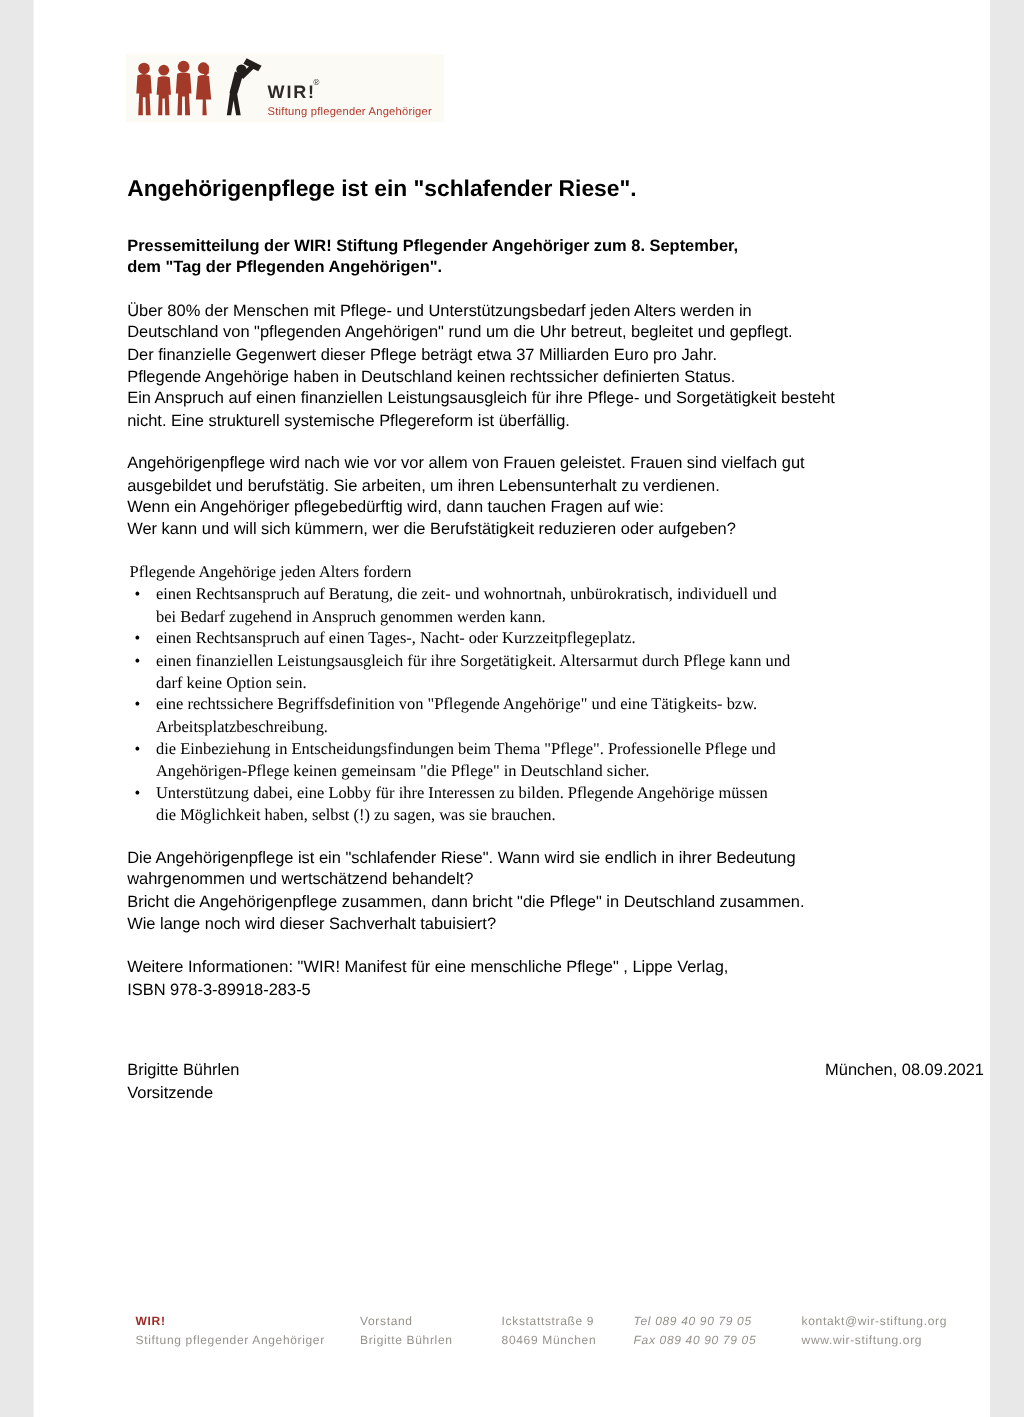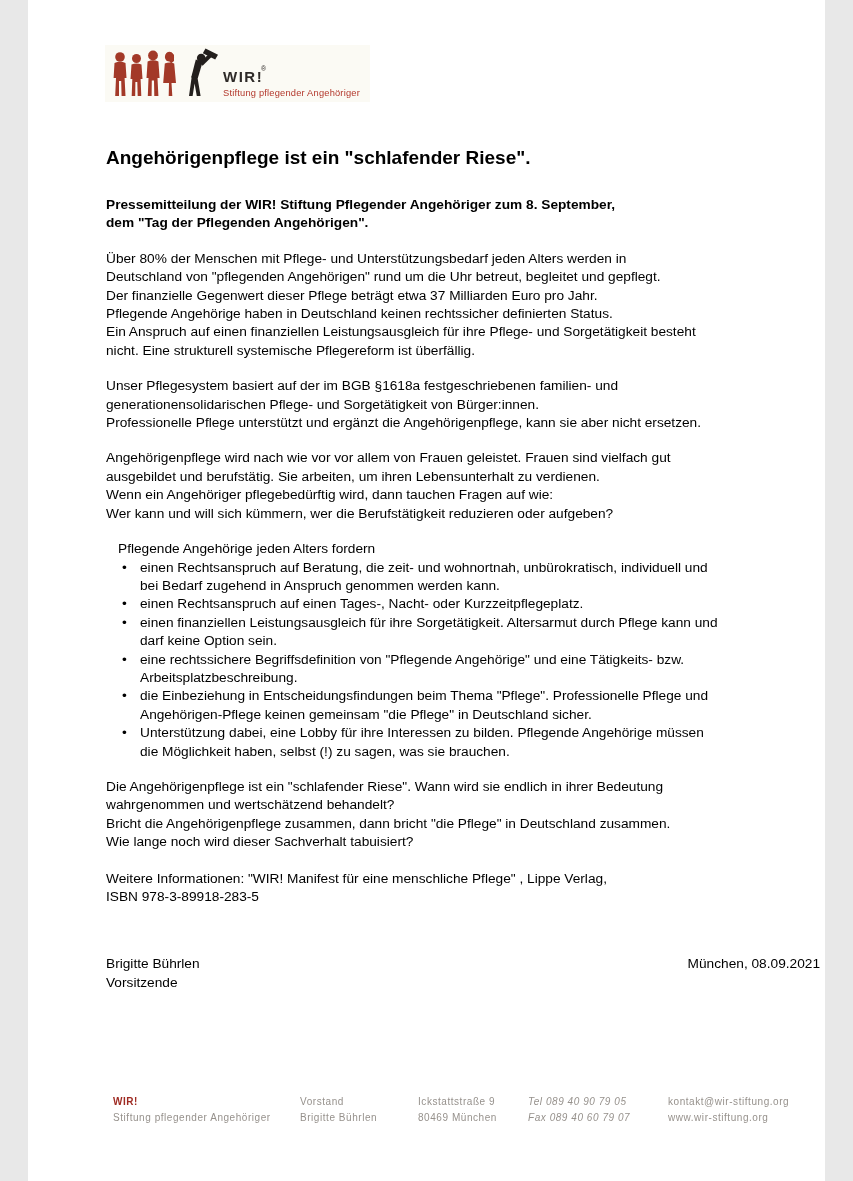--- a/index.html
+++ b/index.html
@@ -41,21 +41,21 @@
     line-height: 18.4px;
     margin: 26px 0 4px 0;
     white-space: pre-line;
   }
   .para {
     font-size: 13.7px;
     line-height: 18.4px;
     margin: 17px 0 0 0;
     white-space: pre-line;
   }
-  .list-block { margin: 17px 0 0 12px; }
+  .list-block { margin: 17px 0 0 2px; font-family: Liberation Serif, serif; }
   .list-intro {
     font-size: 13.7px;
     line-height: 18.4px;
     margin: 0;
     white-space: pre-line;
   }
   ul.demands {
     list-style: none;
     margin: 0;
     padding: 0;
@@ -155,23 +155,20 @@
     <p class="subheadline">Pressemitteilung der WIR! Stiftung Pflegender Angehöriger zum 8. September,
 dem "Tag der Pflegenden Angehörigen".</p>
 
     <p class="para">Über 80% der Menschen mit Pflege- und Unterstützungsbedarf jeden Alters werden in
 Deutschland von "pflegenden Angehörigen" rund um die Uhr betreut, begleitet und gepflegt.
 Der finanzielle Gegenwert dieser Pflege beträgt etwa 37 Milliarden Euro pro Jahr.
 Pflegende Angehörige haben in Deutschland keinen rechtssicher definierten Status.
 Ein Anspruch auf einen finanziellen Leistungsausgleich für ihre Pflege- und Sorgetätigkeit besteht
 nicht. Eine strukturell systemische Pflegereform ist überfällig.</p>
 
-    <p class="para">Unser Pflegesystem basiert auf der im BGB §1618a festgeschriebenen familien- und
-generationensolidarischen Pflege- und Sorgetätigkeit von Bürger:innen.
-Professionelle Pflege unterstützt und ergänzt die Angehörigenpflege, kann sie aber nicht ersetzen.</p>
 
     <p class="para">Angehörigenpflege wird nach wie vor vor allem von Frauen geleistet. Frauen sind vielfach gut
 ausgebildet und berufstätig. Sie arbeiten, um ihren Lebensunterhalt zu verdienen.
 Wenn ein Angehöriger pflegebedürftig wird, dann tauchen Fragen auf wie:
 Wer kann und will  sich kümmern, wer die Berufstätigkeit reduzieren oder aufgeben?</p>
 
     <div class="list-block">
       <p class="list-intro">Pflegende Angehörige jeden Alters fordern</p>
       <ul class="demands">
         <li>einen Rechtsanspruch auf Beratung, die zeit- und wohnortnah, unbürokratisch, individuell und
@@ -212,21 +209,21 @@
     <div class="col col2">
       <div>Vorstand</div>
       <div>Brigitte Bührlen</div>
     </div>
     <div class="col col3">
       <div>Ickstattstraße 9</div>
       <div>80469 München</div>
     </div>
     <div class="col col4">
       <div>Tel  089 40 90 79 05</div>
-      <div>Fax  089 40 60 79 07</div>
+      <div>Fax  089 40 90 79 05</div>
     </div>
     <div class="col col5">
       <div>kontakt@wir-stiftung.org</div>
       <div>www.wir-stiftung.org</div>
     </div>
   </div>
 
 </div>
 
 </body></html>

